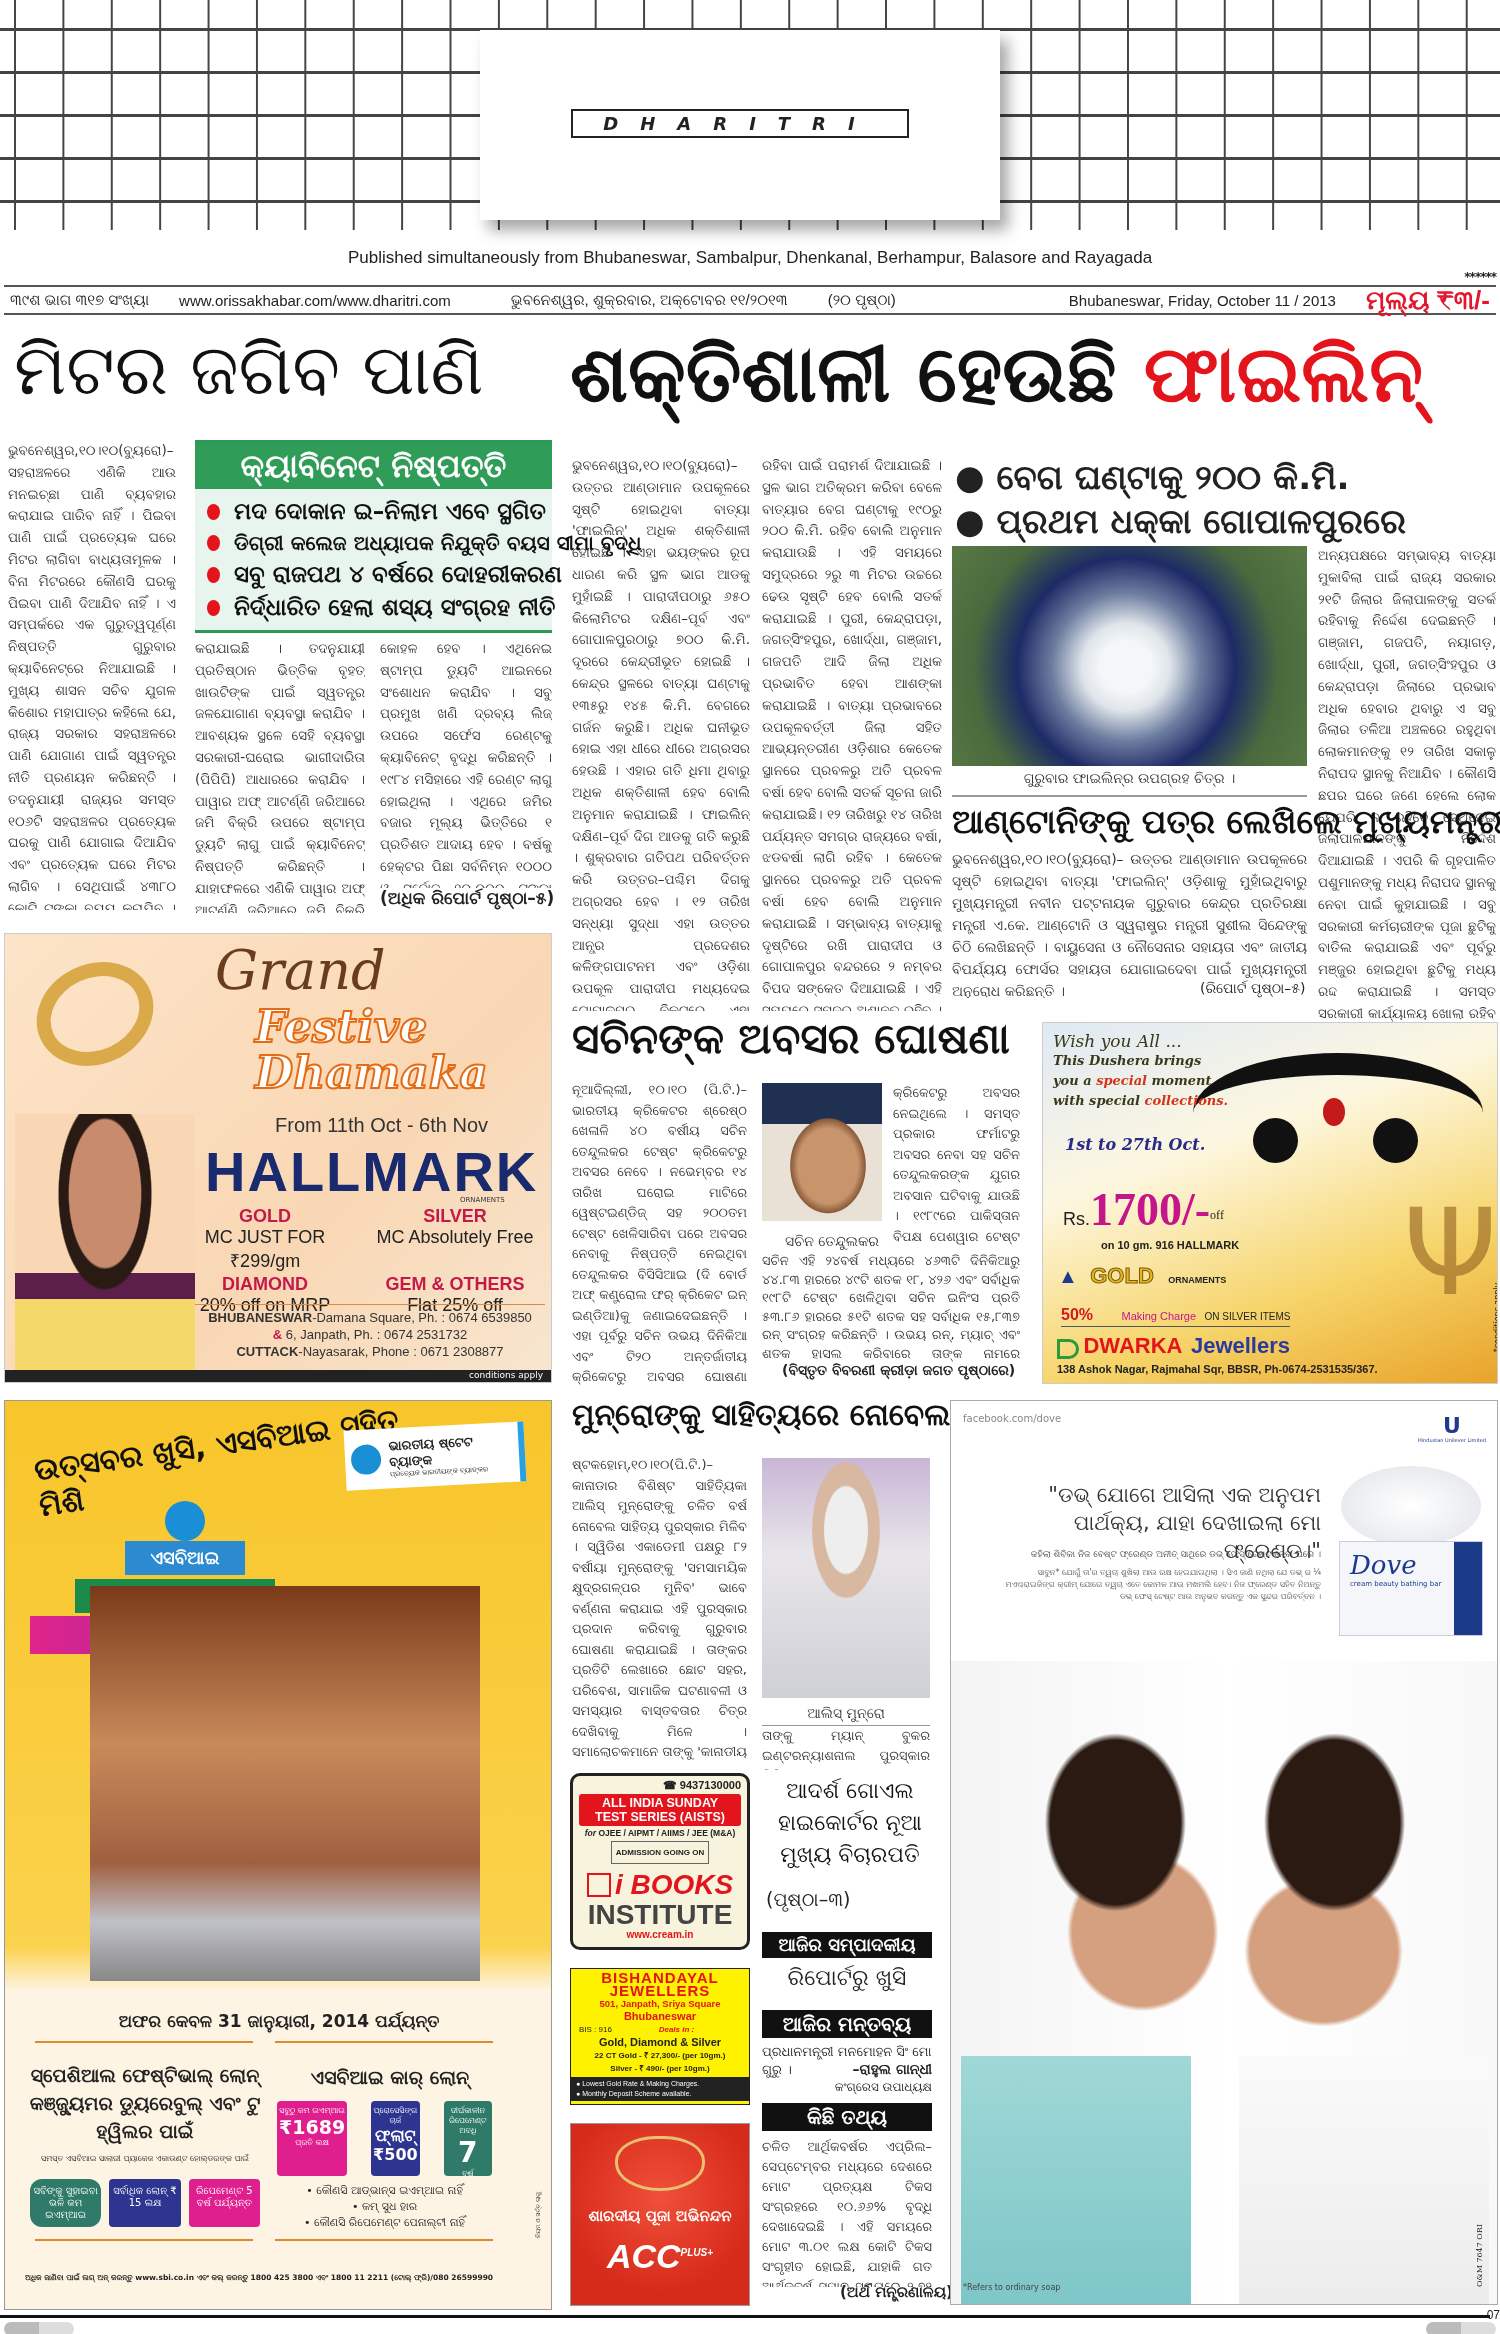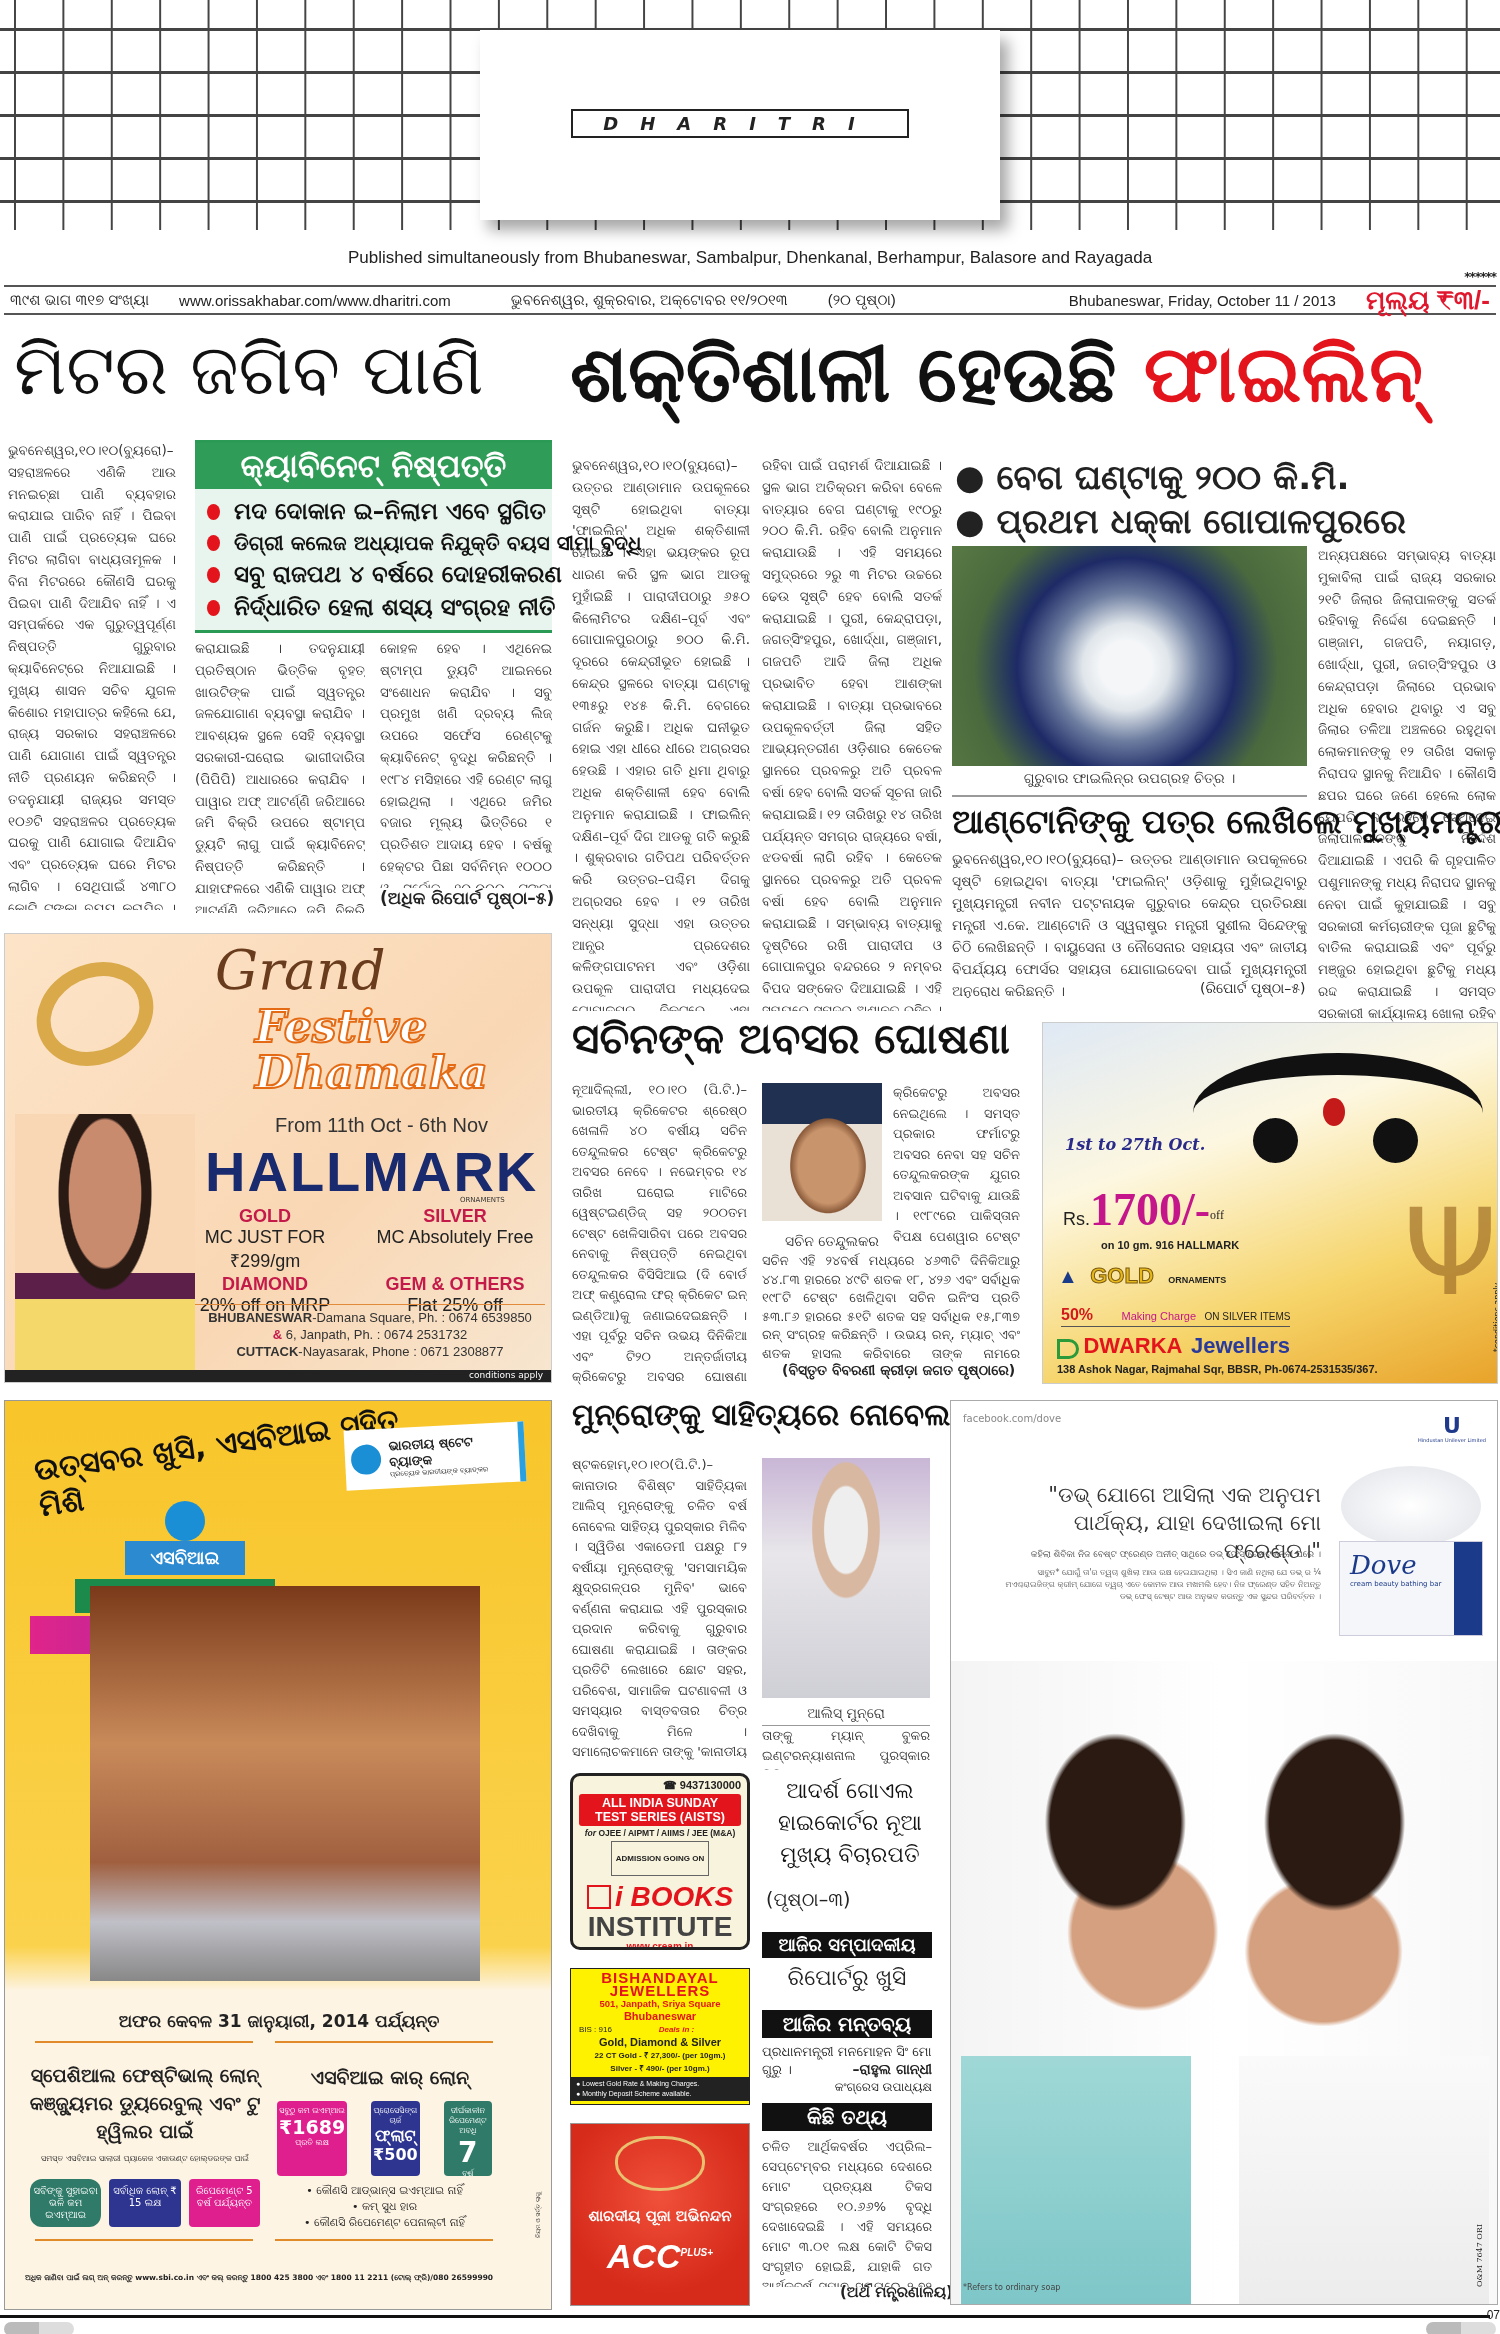--- a/index.html
+++ b/index.html
@@ -144,20 +144,26 @@
 <div class="abs col" style="left:893px;top:1083px;width:127px;height:165px;font-size:13px;line-height:20.5px">କ୍ରିକେଟରୁ ଅବସର ନେଇଥିଲେ । ସମସ୍ତ ପ୍ରକାର ଫର୍ମାଟରୁ ଅବସର ନେବା ସହ ସଚିନ ତେନ୍ଦୁଲକରଙ୍କ ଯୁଗର ଅବସାନ ଘଟିବାକୁ ଯାଉଛି । ୧୯୮୯ରେ ପାକିସ୍ତାନ ବିପକ୍ଷ ପେଶୱାର ଟେଷ୍ଟ ଅନ୍ତର୍ଜାତୀୟ କ୍ରିକେଟ ଜୀବନ ଆରମ୍ଭ କରିଥିବା</div>
 <div class="abs col" style="left:762px;top:1252px;width:258px;height:112px;font-size:13px;line-height:18.5px">ସଚିନ ଏହି ୨୪ବର୍ଷ ମଧ୍ୟରେ ୪୬୩ଟି ଦିନିକିଆରୁ ୪୪.୮୩ ହାରରେ ୪୯ଟି ଶତକ ୧୮, ୪୨୬ ଏବଂ ସର୍ବାଧିକ ୧୯୮ଟି ଟେଷ୍ଟ ଖେଳିଥିବା ସଚିନ ଇନିଂସ ପ୍ରତି ୫୩.୮୬ ହାରରେ ୫୧ଟି ଶତକ ସହ ସର୍ବାଧିକ ୧୫,୮୩୭ ରନ୍ ସଂଗ୍ରହ କରିଛନ୍ତି । ଉଭୟ ରନ୍, ମ୍ୟାଚ୍ ଏବଂ ଶତକ ହାସଲ କରିବାରେ ତାଙ୍କ ନାମରେ ବିଶ୍ୱରେକର୍ଡ ରହିଛି ।</div>
 <div class="abs" style="left:782px;top:1362px;font-size:14px;font-weight:bold;white-space:nowrap">(ବିସ୍ତୃତ ବିବରଣୀ କ୍ରୀଡ଼ା ଜଗତ ପୃଷ୍ଠାରେ)</div>
 
 <div class="abs ad" style="left:1042px;top:1022px;width:456px;height:362px;background:linear-gradient(160deg,#dfe9f5 0%,#fdf7e0 35%,#f6d469 70%,#e8a32a 100%);border:1px solid #ccc">
   <div class="abs" style="left:150px;top:30px;width:290px;height:120px;border-top:22px solid #111;border-radius:60% 60% 0 0"></div>
   <div class="abs" style="left:210px;top:95px;width:45px;height:45px;border-radius:50%;background:#111"></div>
   <div class="abs" style="left:330px;top:95px;width:45px;height:45px;border-radius:50%;background:#111"></div>
   <div class="abs" style="left:280px;top:75px;width:22px;height:28px;border-radius:50%;background:#c41a1a"></div>
   <div class="abs" style="left:360px;top:170px;width:70px;height:160px;color:#a0702a;font-size:120px;line-height:1;opacity:.7">Ψ</div>
+  <div class="abs" style="left:10px;top:8px;font-family:'DejaVu Serif',serif;font-style:italic;color:#3a3a1a;line-height:20px">
+    <div style="font-size:17px">Wish you All ...</div>
+    <div style="font-size:13px;font-weight:bold">This Dushera brings</div>
+    <div style="font-size:13px;font-weight:bold"><span>you a </span><span style="color:#d2341a">special</span><span> moment</span></div>
+    <div style="font-size:13px;font-weight:bold"><span>with special </span><span style="color:#d2341a">collections.</span></div>
+  </div>
   <div class="abs" style="left:22px;top:112px;font-family:'DejaVu Serif',serif;font-style:italic;font-weight:bold;font-size:16px;color:#2a2a8a">1st to 27th Oct.</div>
   <div class="abs" style="left:20px;top:160px;font-family:'Liberation Serif',serif;white-space:nowrap">
     <span style="font-size:18px;font-family:'Liberation Sans',sans-serif">Rs.</span><span style="font-size:46px;font-weight:bold;color:#c4168a">1700/-</span><sup style="font-size:12px">off</sup>
   </div>
   <div class="abs" style="left:58px;top:216px;font-family:'Liberation Sans',sans-serif;font-size:11px;font-weight:bold">on 10 gm.  916 HALLMARK</div>
   <div class="abs" style="left:15px;top:240px;white-space:nowrap;font-family:'Liberation Sans',sans-serif">
     <span style="color:#1a3a8a;font-size:20px">▲</span>
     <span style="font-size:22px;font-weight:bold;color:#e7b81c;-webkit-text-stroke:1px #7a5a10;margin-left:8px">GOLD</span>
     <span style="font-size:9px;font-weight:bold;margin-left:10px">ORNAMENTS</span>
   </div>
@@ -233,21 +239,21 @@
 <div class="abs caption" style="left:762px;top:1705px;width:168px">ଆଲିସ୍ ମୁନ୍‌ରୋ</div>
 <div class="abs col" style="left:762px;top:1725px;width:168px;height:45px;font-size:13px;line-height:20px;border-top:1px solid #999">ତାଙ୍କୁ ମ୍ୟାନ୍ ବୁକର ଇଣ୍ଟରନ୍ୟାଶନାଲ ପୁରସ୍କାର ମିଳିଥିଲା ।</div>
 
 <div class="abs ad" style="left:570px;top:1773px;width:180px;height:177px;background:#f8f3dc;border:3px solid #222;border-radius:10px;font-family:'Liberation Sans',sans-serif;text-align:center">
   <div style="text-align:right;font-size:11px;font-weight:bold;padding:3px 6px 0">☎ 9437130000</div>
   <div style="background:#e3141b;color:#fff;font-weight:bold;font-size:12.5px;line-height:14px;margin:2px 6px;padding:2px 0;border-radius:3px">
       <div>ALL INDIA SUNDAY</div>
       <div>TEST SERIES (AISTS)</div>
     </div>
   <div style="font-size:8.5px;font-weight:bold"><i>for</i> <span>OJEE / AIPMT / AIIMS / JEE (M&amp;A)</span></div>
-  <div style="display:inline-block;border:1px solid #666;font-size:8px;font-weight:bold;padding:12px 4px;margin:3px 0">ADMISSION GOING ON</div>
+  <div style="display:inline-block;border:1px solid #666;font-size:8px;font-weight:bold;padding:6px 4px;margin:3px 0">ADMISSION GOING ON</div>
   <div style="display:flex;align-items:center;justify-content:center;gap:4px;margin-top:2px">
     <span style="width:24px;height:24px;border:2px solid #e3141b;display:inline-block"></span>
     <span style="font-size:28px;font-weight:bold;color:#e3141b;font-style:italic">i BOOKS</span>
   </div>
   <div style="font-size:28px;font-weight:bold;color:#444;line-height:28px">INSTITUTE</div>
   <div style="font-size:10px;font-weight:bold;color:#e3141b">www.cream.in</div>
 </div>
 
 <div class="abs ad" style="left:570px;top:1968px;width:180px;height:137px;background:#fff200;border:1px solid #222;font-family:'Liberation Sans',sans-serif;text-align:center;line-height:13px">
   <div style="font-size:15px;font-weight:bold;color:#e3141b;letter-spacing:1px;margin-top:2px">BISHANDAYAL</div>

